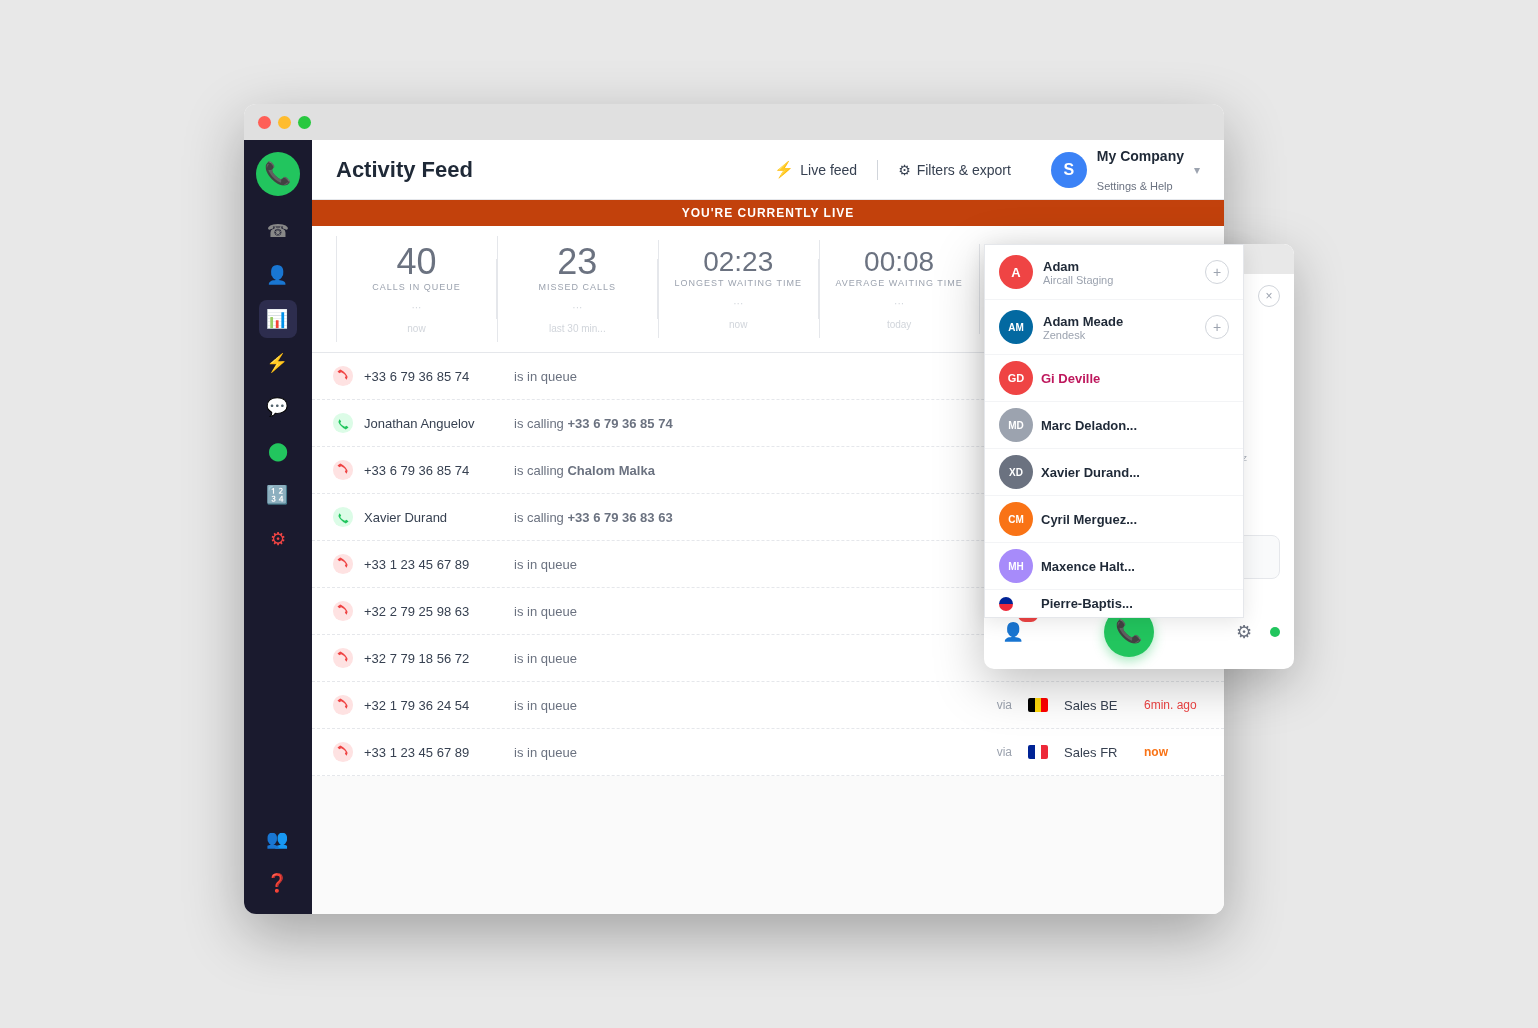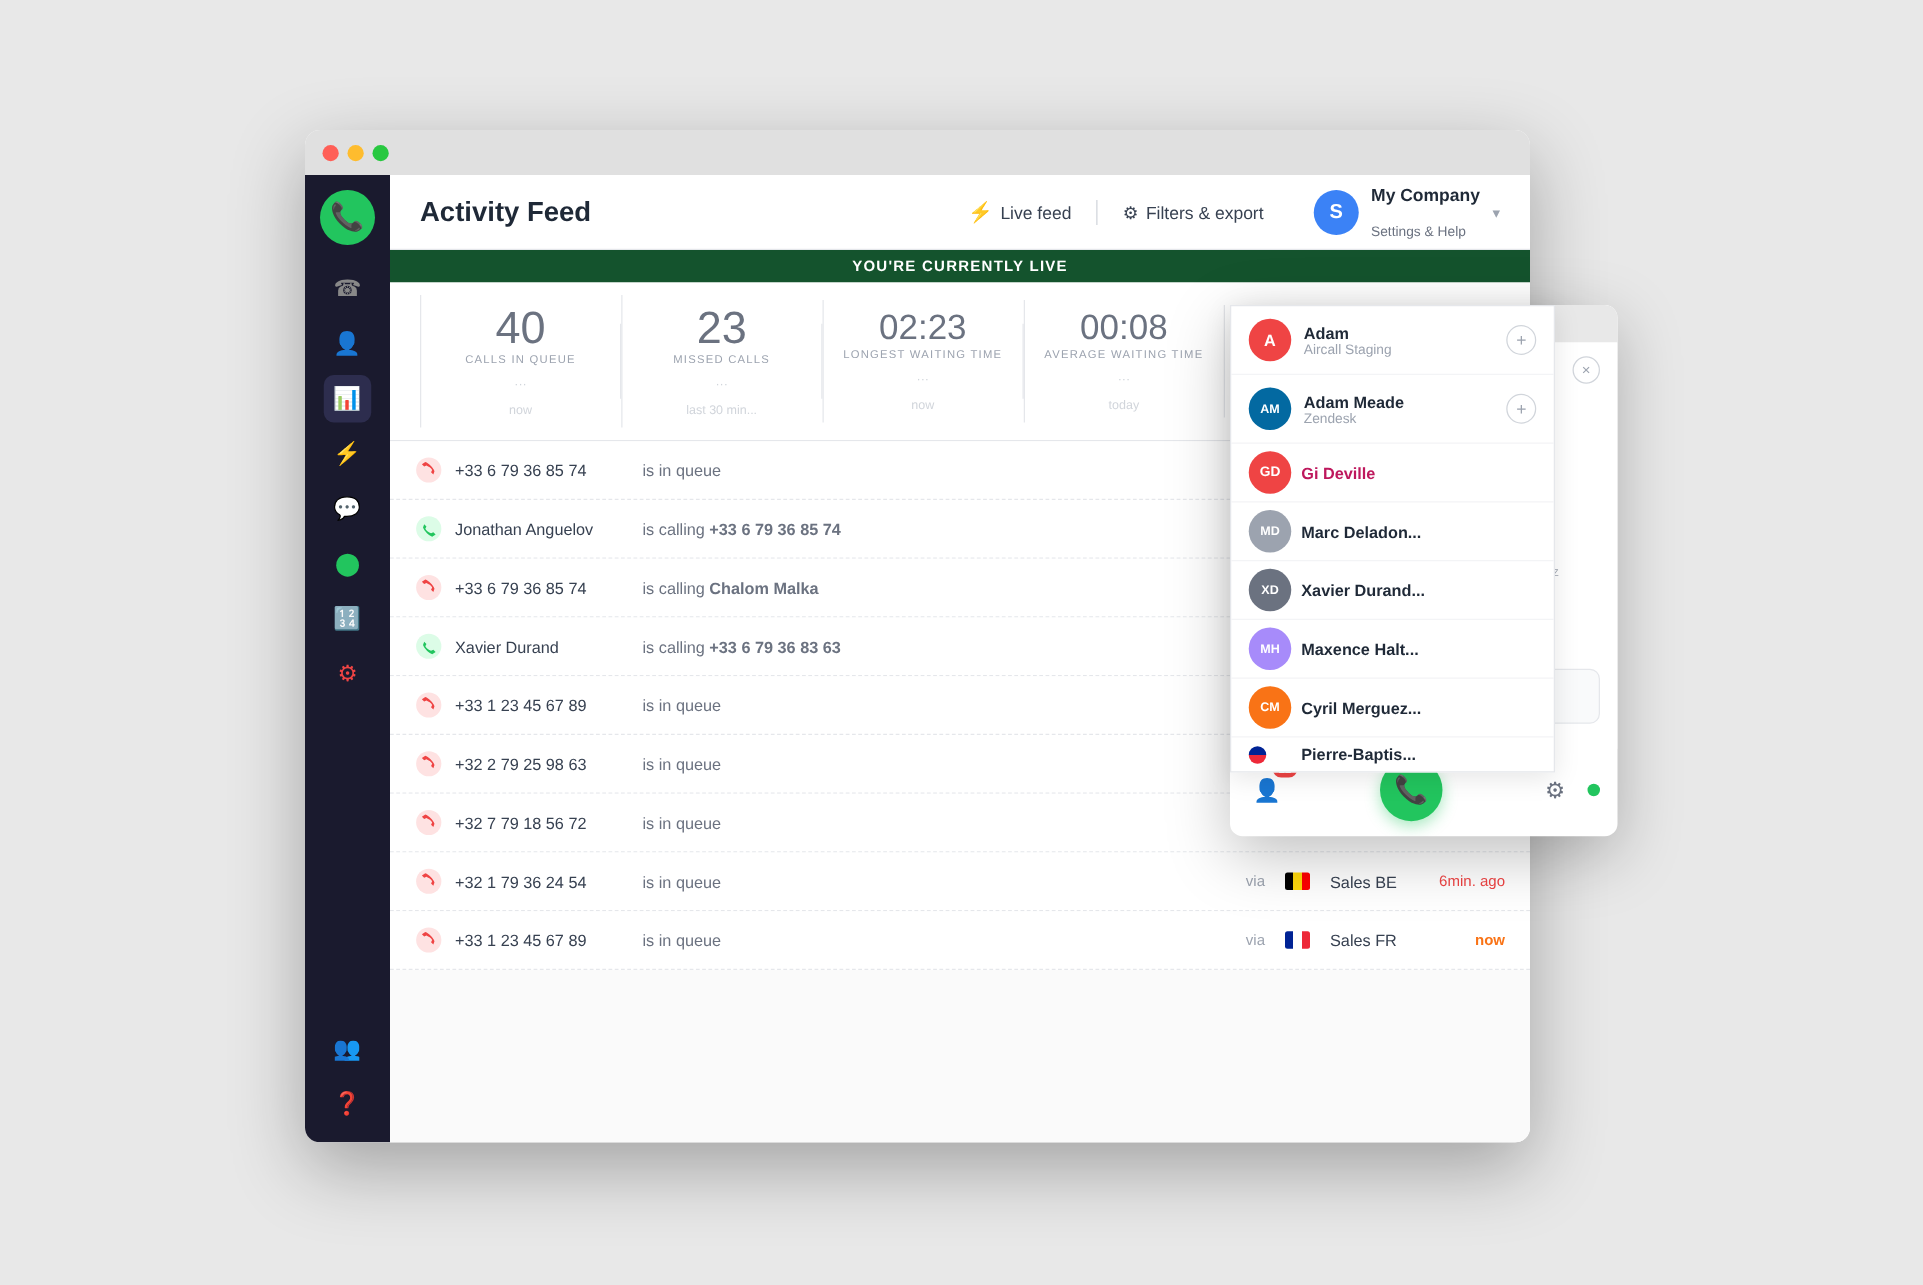--- a/index.html
+++ b/index.html
@@ -194,21 +194,21 @@
       color: #1f2937;
     }
     .company-sub {
       font-size: 11px;
       color: #6b7280;
       margin-top: 16px;
     }
 
     
     .live-banner {
-      background: #14532d;
+      background: #c2410c;
       color: white;
       text-align: center;
       padding: 6px;
       font-size: 12px;
       font-weight: 700;
       letter-spacing: 1px;
       flex-shrink: 0;
     }
 
     
@@ -340,21 +340,20 @@
     }
     .feed-queue {
       font-size: 13px;
       color: #374151;
       margin-left: 6px;
       min-width: 70px;
     }
     .feed-time {
       font-size: 12px;
       min-width: 60px;
-      text-align: right;
     }
     .feed-time.red { color: #ef4444; }
     .feed-time.gray { color: #9ca3af; }
     .feed-time.now { color: #f97316; font-weight: 600; }
 
     
     .donut-svg {
       width: 110px;
       height: 110px;
     }
@@ -856,26 +855,26 @@
     </div>
     <div style="padding:6px 14px;border-bottom:1px solid #f3f4f6;display:flex;align-items:center;gap:8px;">
       <div style="width:34px;height:34px;border-radius:50%;background:#9ca3af;display:flex;align-items:center;justify-content:center;color:white;font-size:10px;font-weight:700;">MD</div>
       <div style="font-size:13px;color:#1f2937;font-weight:600;">Marc Deladon...</div>
     </div>
     <div style="padding:6px 14px;border-bottom:1px solid #f3f4f6;display:flex;align-items:center;gap:8px;">
       <div style="width:34px;height:34px;border-radius:50%;background:#6b7280;display:flex;align-items:center;justify-content:center;color:white;font-size:10px;font-weight:700;">XD</div>
       <div style="font-size:13px;color:#1f2937;font-weight:600;">Xavier Durand...</div>
     </div>
     <div style="padding:6px 14px;border-bottom:1px solid #f3f4f6;display:flex;align-items:center;gap:8px;">
+      <div style="width:34px;height:34px;border-radius:50%;background:#f97316;display:flex;align-items:center;justify-content:center;color:white;font-size:10px;font-weight:700;">CM</div>
+      <div style="font-size:13px;color:#1f2937;font-weight:600;">Cyril Merguez...</div>
+    </div>
+    <div style="padding:6px 14px;border-bottom:1px solid #f3f4f6;display:flex;align-items:center;gap:8px;">
       <div style="width:34px;height:34px;border-radius:50%;background:#a78bfa;display:flex;align-items:center;justify-content:center;color:white;font-size:10px;font-weight:700;">MH</div>
       <div style="font-size:13px;color:#1f2937;font-weight:600;">Maxence Halt...</div>
-    </div>
-    <div style="padding:6px 14px;border-bottom:1px solid #f3f4f6;display:flex;align-items:center;gap:8px;">
-      <div style="width:34px;height:34px;border-radius:50%;background:#f97316;display:flex;align-items:center;justify-content:center;color:white;font-size:10px;font-weight:700;">CM</div>
-      <div style="font-size:13px;color:#1f2937;font-weight:600;">Cyril Merguez...</div>
     </div>
     <div style="padding:6px 14px;display:flex;align-items:center;gap:8px;">
       <div style="width:34px;height:14px;display:flex;gap:2px;">
         <div style="width:14px;height:14px;border-radius:50%;background:linear-gradient(to bottom,#002395 50%,#ED2939 50%);"></div>
       </div>
       <div style="font-size:13px;color:#1f2937;font-weight:600;">Pierre-Baptis...</div>
     </div>
   </div>
 
   <div class="second-window">

